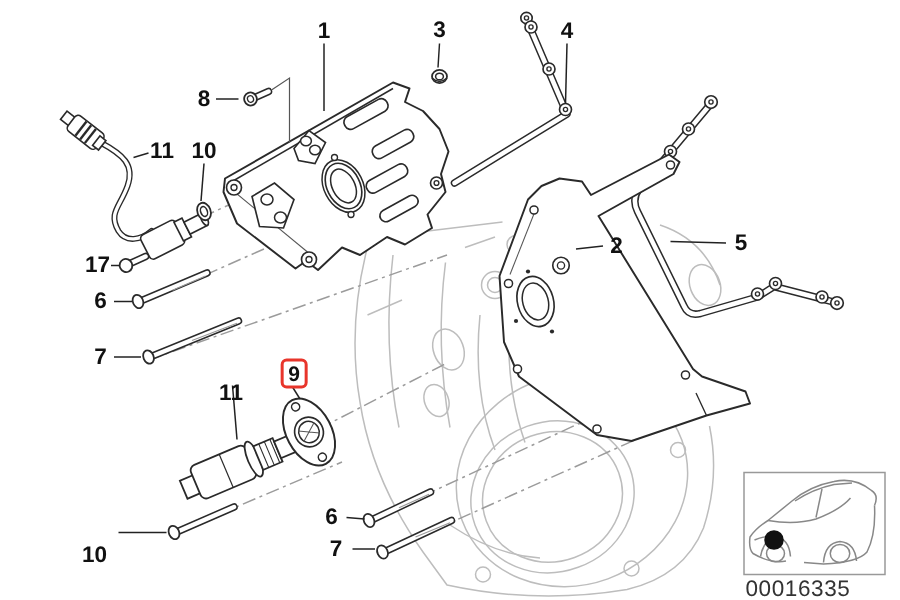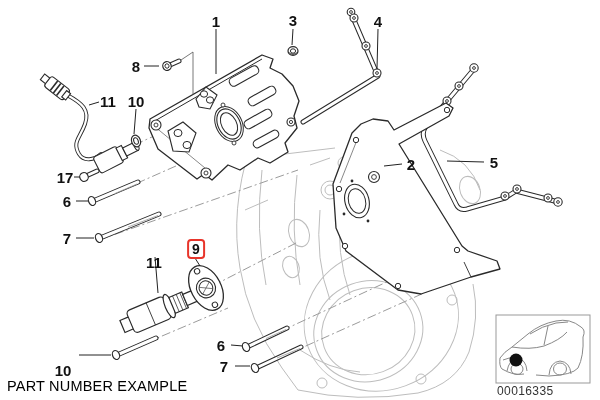--- a/index.html
+++ b/index.html
@@ -5,21 +5,21 @@
   html,body{margin:0;padding:0;background:#fff;}
   .stage{position:relative;width:600px;height:400px;background:#fff;overflow:hidden;
          font-family:"Liberation Sans",sans-serif;}
   .stage svg{position:absolute;left:0;top:0;}
   .callout{position:absolute;transform:translate(-50%,-50%);font-weight:700;
            font-size:15px;color:#111;line-height:1;white-space:nowrap;cursor:pointer;}
   .callout.boxed{border:2px solid #e8352b;border-radius:4px;padding:1px 3px;
                  background:#fff;font-size:14px;}
   .caption{position:absolute;left:7px;top:378px;font-size:14.5px;color:#000;
            letter-spacing:0.2px;}
-  .img-code{position:absolute;left:497px;top:384px;font-size:12px;color:#333;
+  .img-code{position:absolute;left:497px;top:384px;font-size:15px;color:#333;
             letter-spacing:0.4px;}
 </style>
 </head>
 <body>
 
 <div class="stage">
 
 <svg width="600" height="400" viewBox="0 0 600 400">
 
   <g fill="none" stroke="#bdbdbd" stroke-width="1">
@@ -298,16 +298,15 @@
       <span class="callout" style="left: 65px; top: 177px;">17</span>
       <span class="callout" style="left: 67px; top: 201px;">6</span>
       <span class="callout" style="left: 67px; top: 238px;">7</span>
       <span class="callout" style="left: 154px; top: 262px;">11</span>
       <span class="callout boxed" style="left: 196px; top: 249px; border-color: rgb(232, 53, 43);">9</span>
       <span class="callout" style="left: 63px; top: 370px;">10</span>
       <span class="callout" style="left: 221px; top: 345px;">6</span>
       <span class="callout" style="left: 224px; top: 366px;">7</span>
     </div>
 
-<div class="caption">PART NUMBER EXAMPLE</div>
 <div class="img-code">00016335</div>
 
 </div>
 
 </body></html>

